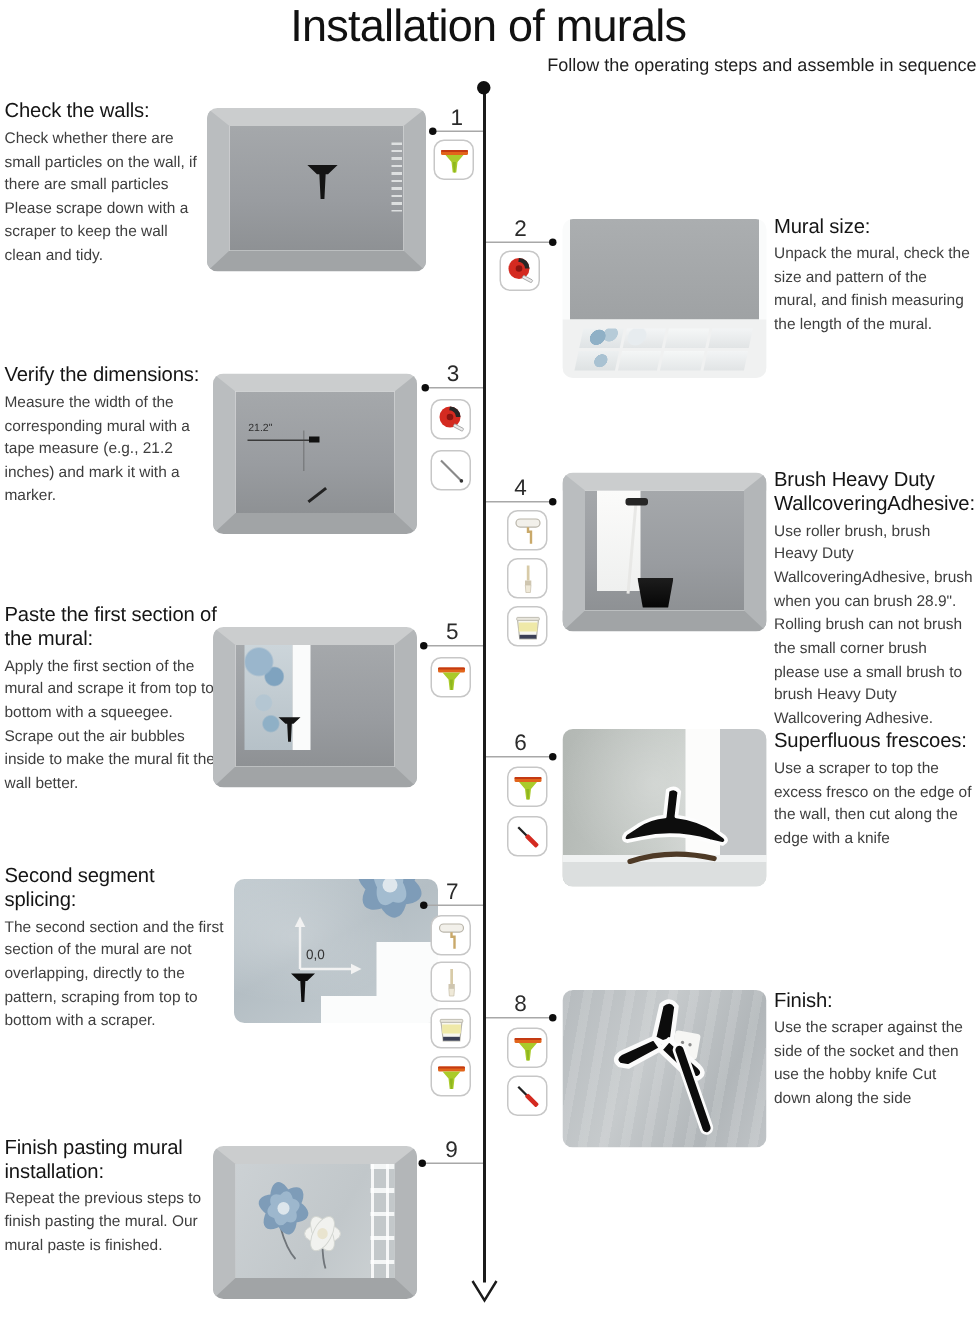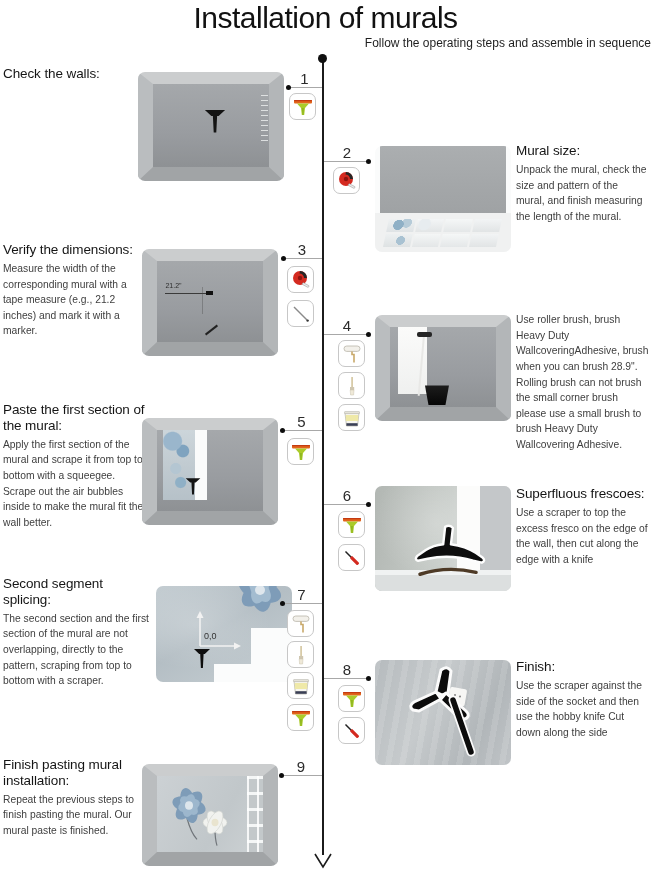--- a/index.html
+++ b/index.html
@@ -47,20 +47,21 @@
   <div class="tl-topdot"></div>
   <div class="tl-arrow">
     <svg width="20" height="17" viewBox="0 0 20 17">
         <path d="M2 2 L10 15 L18 2" fill="none" stroke="#1b1b1b" stroke-width="1.6"></path>
       </svg>
   </div>
 
   <section class="step">
     <div class="step-text" style="left:3px;top:66px;width:134px">
       <h3>Check the walls:</h3>
+      <p>Check whether there are small particles on the wall, if there are small particles Please scrape down with a scraper to keep the wall clean and tidy.</p>
     </div>
     <div class="room" style="left:138px;top:72px;width:146px;height:109px">
       <div class="inner">
         <div class="abs" style="right:1px;top:13%;width:7px;height:56%;background:repeating-linear-gradient(180deg,#e9ebeb 0 1.5px,rgba(0,0,0,0) 1.5px 5px);opacity:.85"></div>
         <svg width="22" height="25" viewBox="0 0 24 27" style="position:absolute;left:44%;top:30%">
           <path d="M1 1h22l-7 6.6h-1.7l-.9 18h-2.8l-.9-18H8z" fill="#141414"></path>
         </svg>
       </div>
     </div>
     <div class="num" style="left:287px;top:70px;width:35px">1</div>
@@ -175,20 +176,21 @@
     </div>
     <div class="room" style="left:375px;top:315px;width:136px;height:106px">
       <div class="inner">
         <div class="abs" style="left:8%;top:0;width:27%;height:84%;background:linear-gradient(180deg,#fbfbfa,#eff0ef)"></div>
         <div class="abs" style="left:31%;top:10%;width:2px;height:76%;background:#e8e8e6;transform:rotate(5deg);transform-origin:top"></div>
         <div class="abs" style="left:25%;top:6%;width:15px;height:5px;background:#262626;border-radius:2px"></div>
         <div class="abs" style="left:33%;bottom:2%;width:24px;height:20px;background:linear-gradient(180deg,#1d1d1d,#060606);clip-path:polygon(0 0,100% 0,85% 100%,15% 100%)"></div>
       </div>
     </div>
     <div class="step-text" style="left:516px;top:312px;width:134px">
+      <h3>Brush Heavy Duty WallcoveringAdhesive:</h3>
       <p>Use roller brush, brush Heavy Duty WallcoveringAdhesive, brush when you can brush 28.9". Rolling brush can not brush the small corner brush please use a small brush to brush Heavy Duty Wallcovering Adhesive.</p>
     </div>
   </section>
 
   <section class="step">
     <div class="step-text" style="left:3px;top:402px;width:142px">
       <h3>Paste the first section of the mural:</h3>
       <p>Apply the first section of the mural and scrape it from top to bottom with a squeegee. Scrape out the air bubbles inside to make the mural fit the wall better.</p>
     </div>
     <div class="room" style="left:142px;top:418px;width:136px;height:107px">

